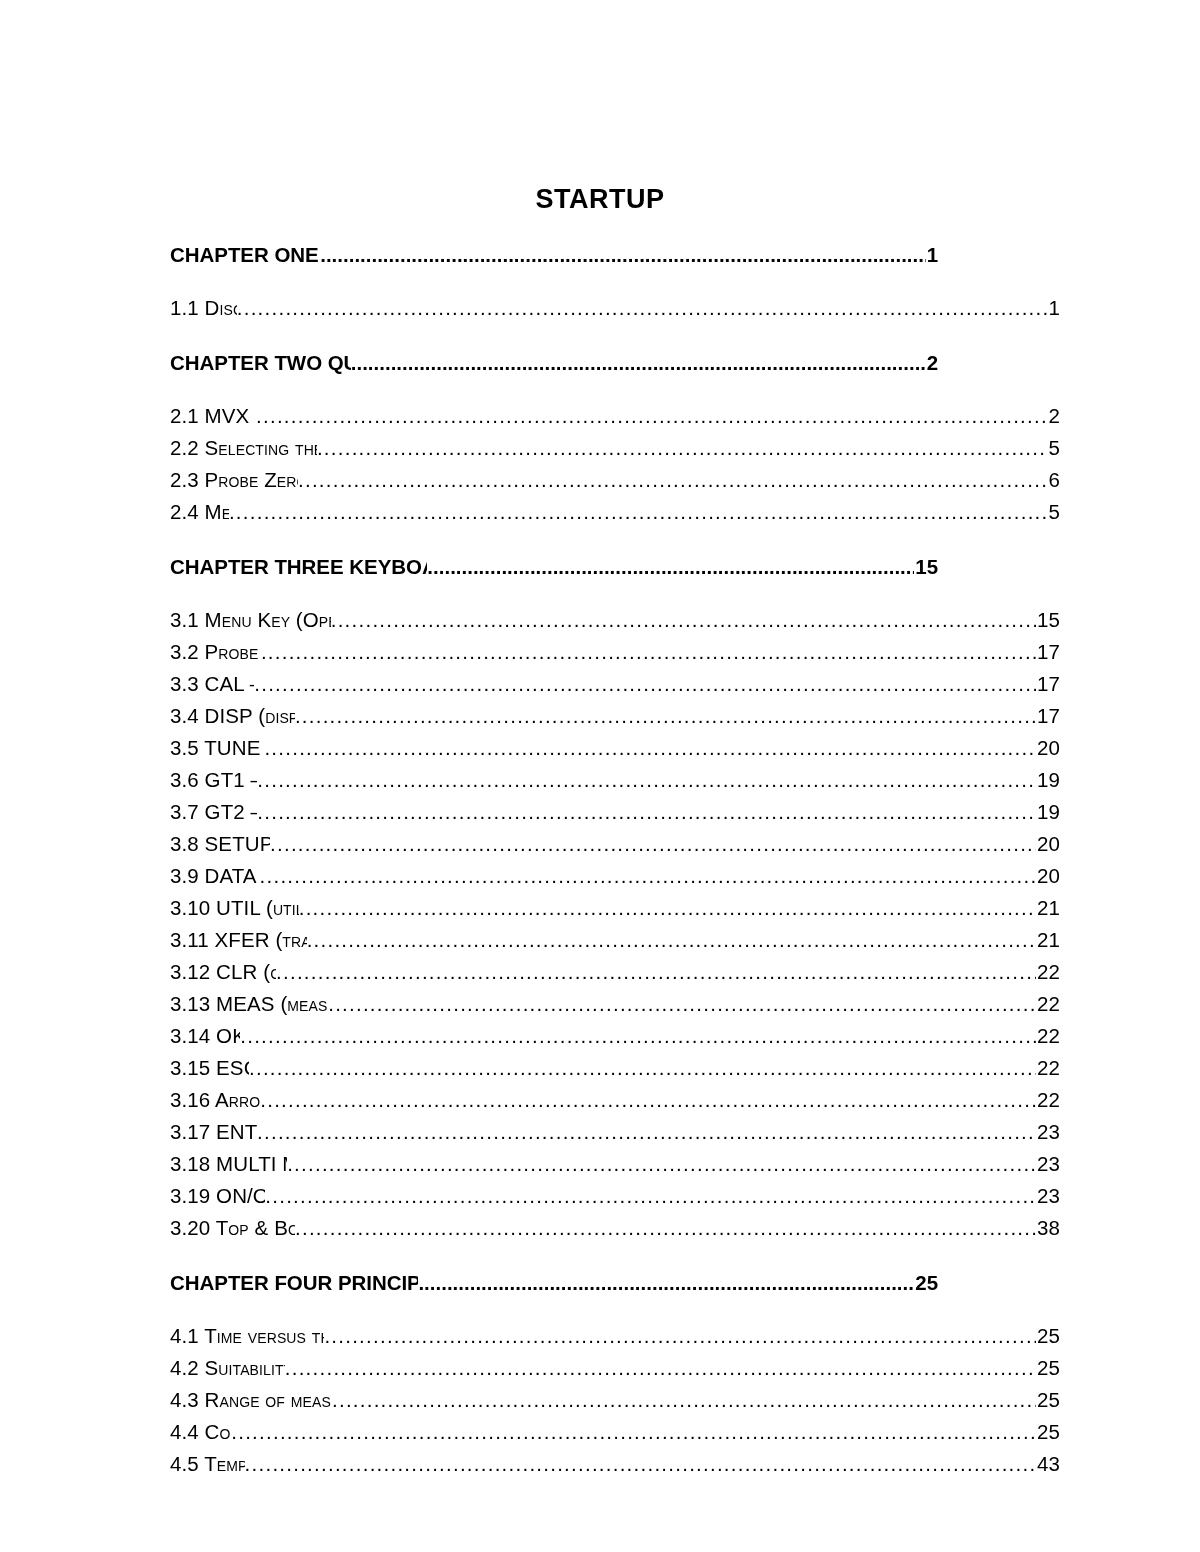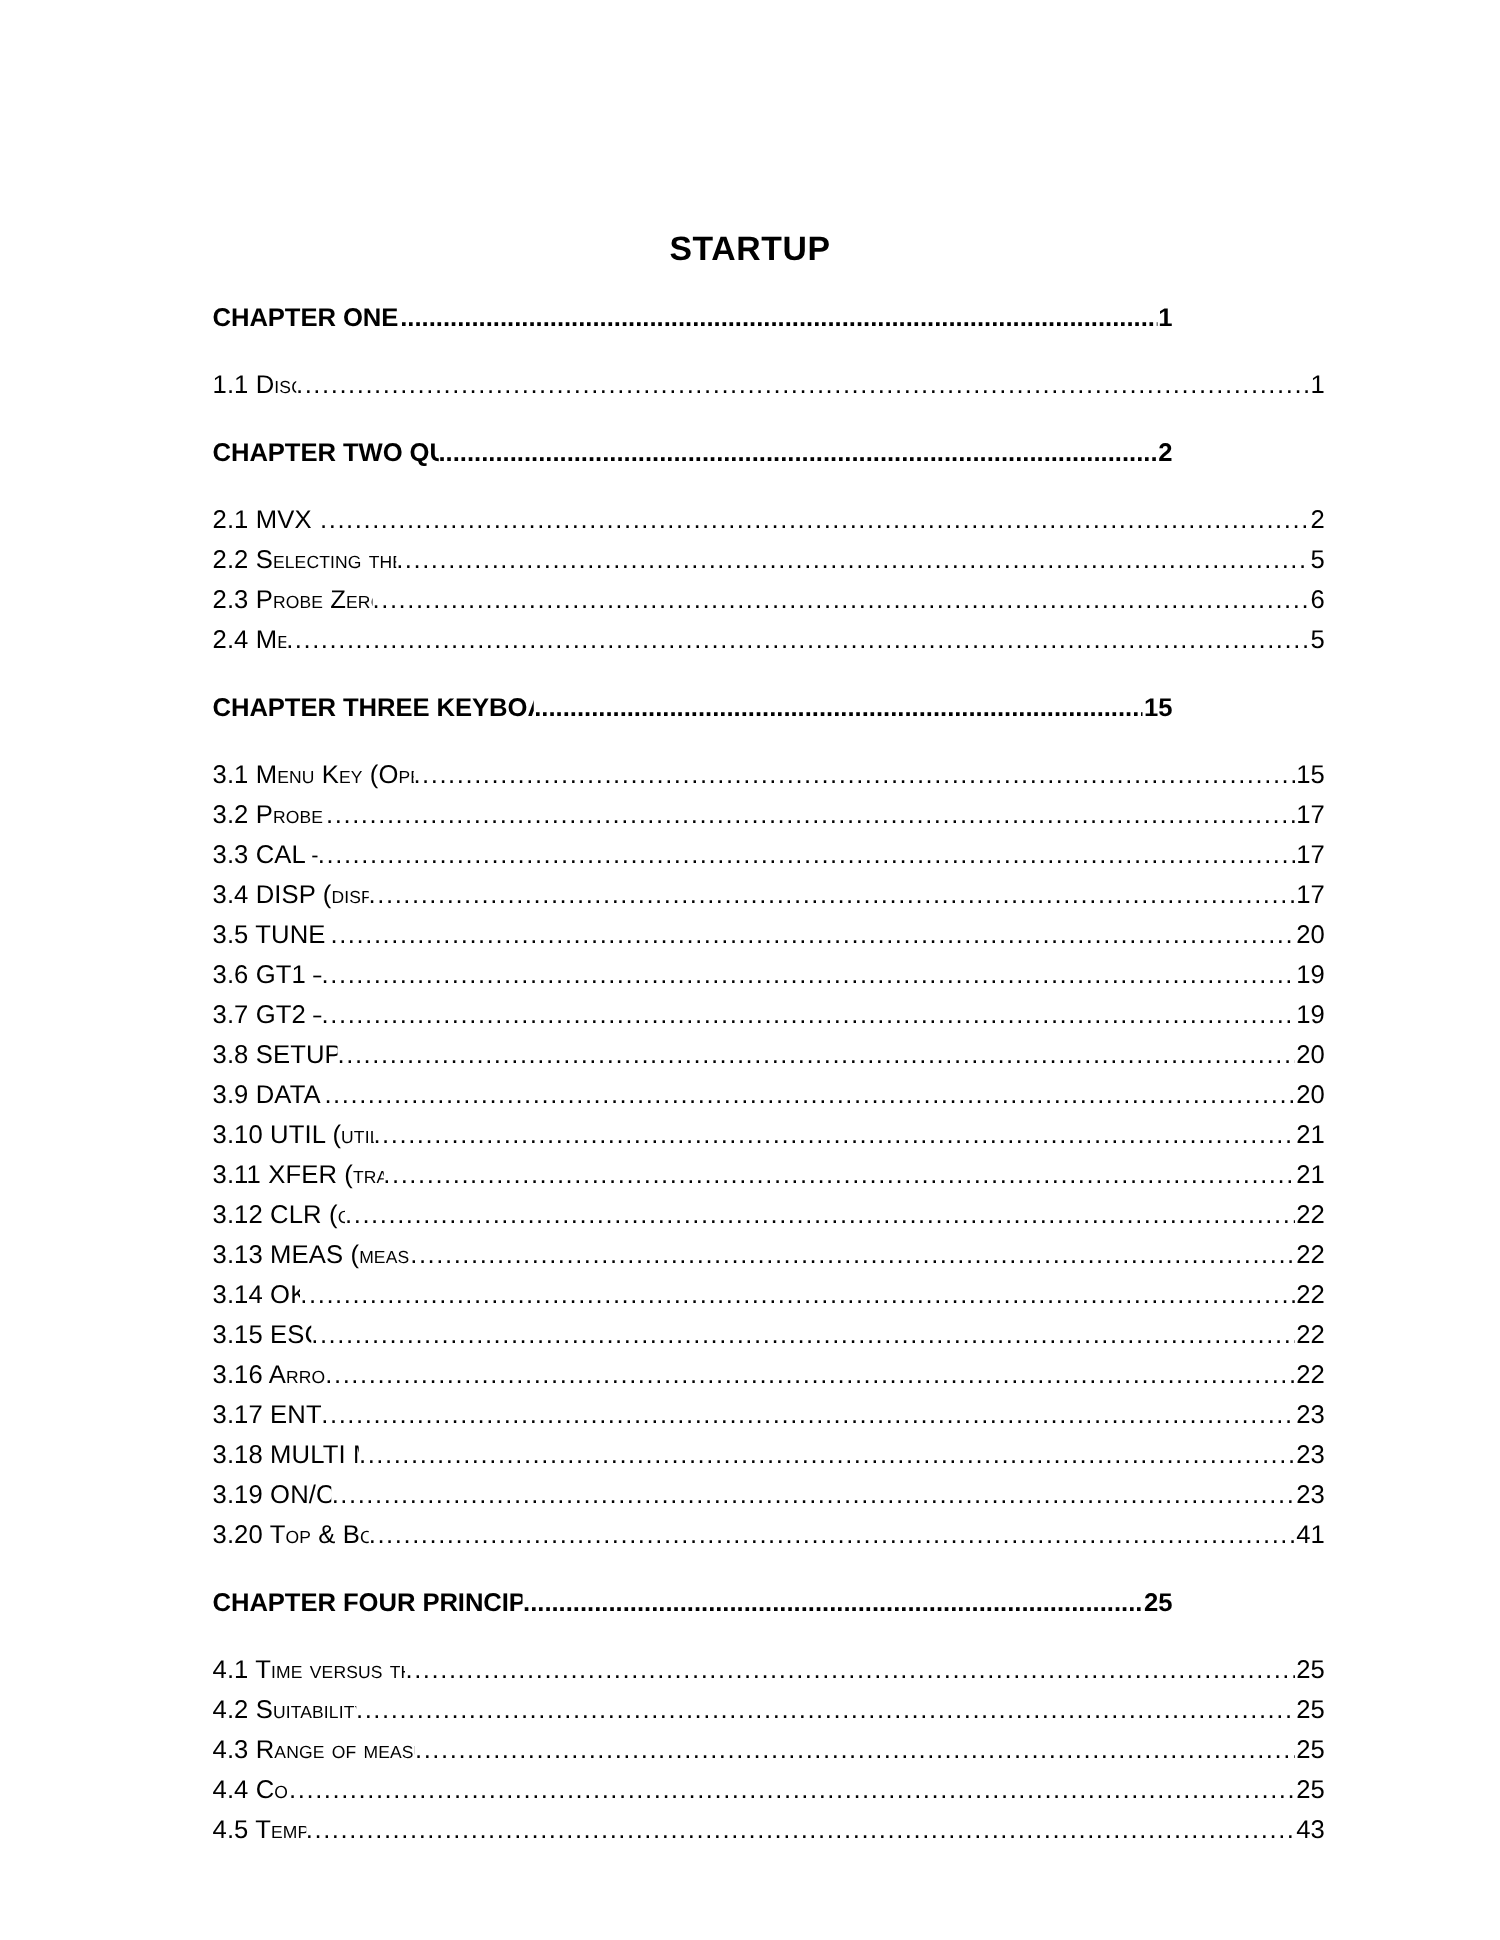--- a/index.html
+++ b/index.html
@@ -257,21 +257,21 @@
             <span class="pageno">23</span>
           </div>
           <div class="row section">
             <span class="label">3.19 ON/OFF Key…. </span>
             <span class="leader"></span>
             <span class="pageno">23</span>
           </div>
           <div class="row section">
             <span class="label">3.20 Top &amp; Bottom End Caps </span>
             <span class="leader"></span>
-            <span class="pageno">41</span>
+            <span class="pageno">38</span>
           </div>
         </div>
       </div>
       <div class="group">
         <div class="row chapter">
           <span class="label">CHAPTER FOUR PRINCIPALS OF ULTRASONIC MEASUREMENT </span>
           <span class="leader"></span>
           <span class="pageno">25</span>
         </div>
         <div class="group-sections">

